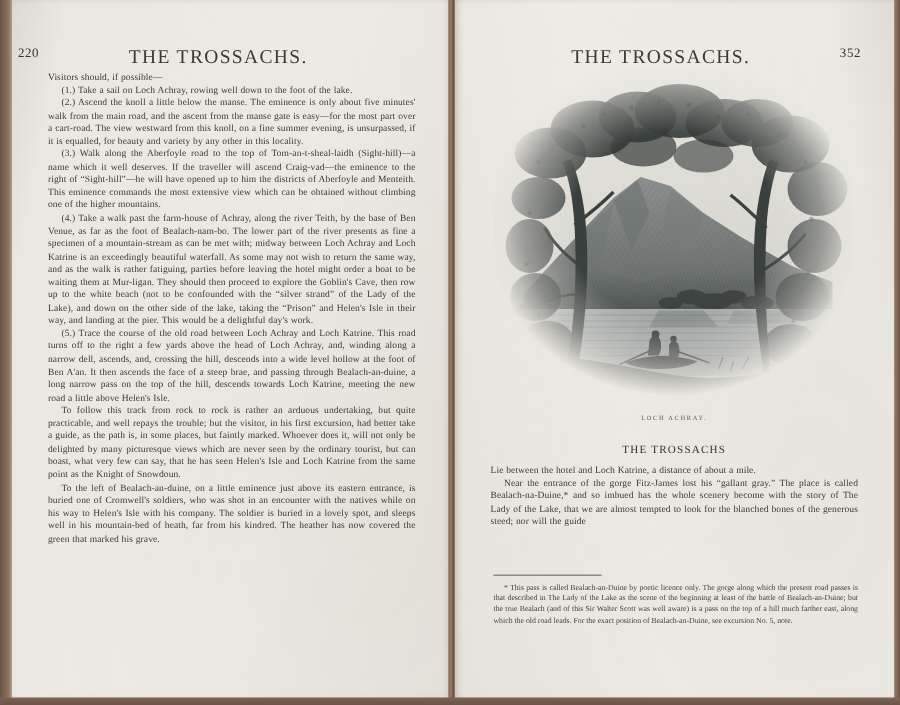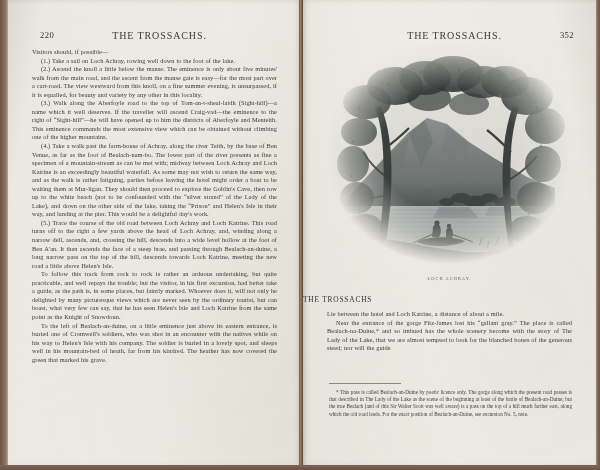--- a/index.html
+++ b/index.html
@@ -72,41 +72,41 @@
     right: 0;
     width: 4px;
     height: 470px;
     background: linear-gradient(270deg, #6b5344 0%, #8d7260 80%, #b0a092 100%);
   }
 
   
   .running-head {
     position: absolute;
     top: 30px;
-    left: 32px;
+    left: 4px;
     right: 22px;
     height: 11px;
     font-size: 7.2px;
     letter-spacing: 0.9px;
     color: #3c3a36;
   }
   .running-head .folio {
     position: absolute;
     top: 0;
     font-size: 8.6px;
     letter-spacing: 0.4px;
     color: #34322e;
   }
   .left .running-head .folio { left: 0; }
   .right .running-head .folio { right: 0; }
   .running-head .rh-title {
     position: absolute;
     left: 0; right: 0;
     text-align: center;
-    font-size: 10px;
+    font-size: 13px;
   }
 
   
   .col {
     position: absolute;
     left: 24px;
     right: 24px;
     color: #3b3934;
     text-align: justify;
     font-size: 6.35px;
@@ -141,20 +141,21 @@
     font-size: 4.3px;
     letter-spacing: 1.1px;
     color: #5c5952;
   }
 
   .section-title {
     position: absolute;
     top: 295px;
     left: 0;
     width: 293px;
+    text-align: center;
     font-size: 7.4px;
     letter-spacing: 0.8px;
     color: #34322e;
   }
 
   .right .col.body-right {
     top: 310px;
   }
 
   .footnote-rule {

